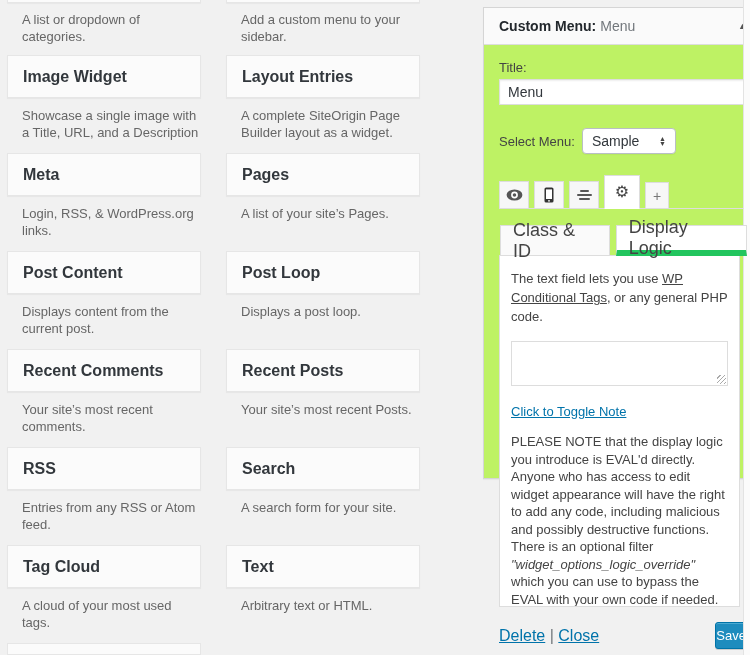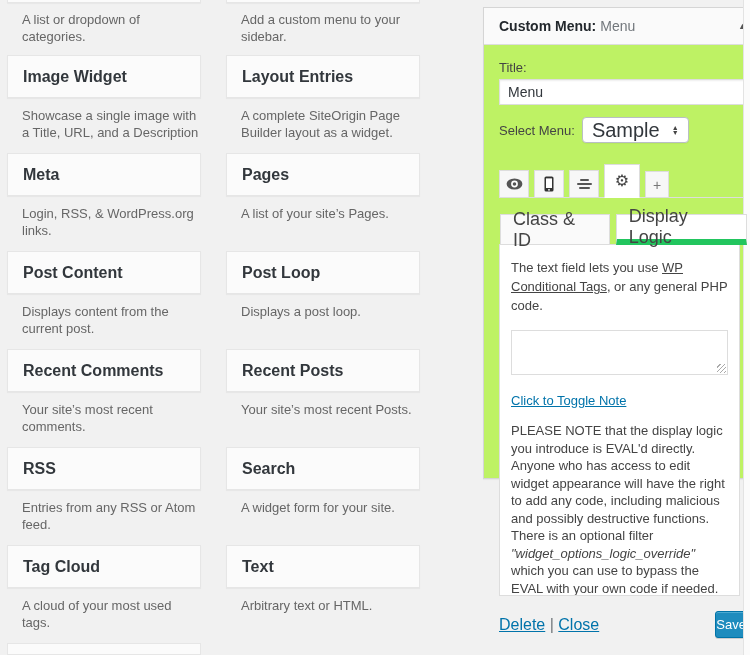--- a/index.html
+++ b/index.html
@@ -38,27 +38,27 @@
   .panel-header .htitle{font-size:14px;color:#23282d;font-weight:700;}
   .panel-header .hsub{font-weight:400;color:#72777c;margin-left:4px;font-size:14px;}
   .collapse-arrow{font-size:9px;color:#555;line-height:1;}
   .panel-body{padding:0 15px 12px 15px;}
   .field-label{margin-top:15px;font-size:13px;color:#444;}
   .title-input{
     box-sizing:border-box;width:100%;height:26px;margin-top:4px;
     border:1px solid #ddd;box-shadow:inset 0 1px 2px rgba(0,0,0,.07);
     font-family:"Liberation Sans",sans-serif;font-size:14px;color:#32373c;padding:2px 8px;background:#fff;
   }
-  .select-row{margin-top:12px;display:flex;align-items:center;font-size:13px;color:#444;}
+  .select-row{margin-top:23px;display:flex;align-items:center;font-size:13px;color:#444;}
   .menu-select{
     margin-left:7px;display:inline-flex;align-items:center;box-sizing:border-box;height:26px;
     border:1px solid #b9bfc4;border-radius:4px;background:#fff;padding:0 9px;cursor:pointer;
     box-shadow:0 1px 1px rgba(0,0,0,.04);
   }
-  .menu-select .sel-value{font-size:20px;color:#32373c;min-width:55px;}
+  .menu-select .sel-value{font-size:14px;color:#32373c;min-width:55px;}
   .sel-arrows{display:flex;flex-direction:column;margin-left:12px;color:#444;}
   .sel-arrows span{font-size:7px;line-height:5px;}
   
   .icon-tabs{margin-top:20px;display:flex;align-items:flex-end;border-bottom:1px solid #ddd;height:34px;}
   .itab{
     box-sizing:border-box;width:30px;height:28px;margin-right:5px;margin-bottom:-1px;
     display:flex;align-items:center;justify-content:center;
     background:#f7f7f7;border:1px solid #ddd;cursor:pointer;color:#555;
   }
   .itab.active{height:34px;width:36px;background:#fff;border-bottom:1px solid #fff;}
@@ -182,21 +182,21 @@
     <div class="cell">
       <div class="widget-card">
           <span class="wtitle">RSS</span>
         </div>
       <div class="widget-desc">Entries from any RSS or Atom feed.</div>
     </div>
     <div class="cell">
       <div class="widget-card">
           <span class="wtitle">Search</span>
         </div>
-      <div class="widget-desc">A widget form for your site.</div>
+      <div class="widget-desc">A search form for your site.</div>
     </div>
 
     <div class="cell">
       <div class="widget-card">
           <span class="wtitle">Tag Cloud</span>
         </div>
       <div class="widget-desc">A cloud of your most used tags.</div>
     </div>
     <div class="cell">
       <div class="widget-card">

